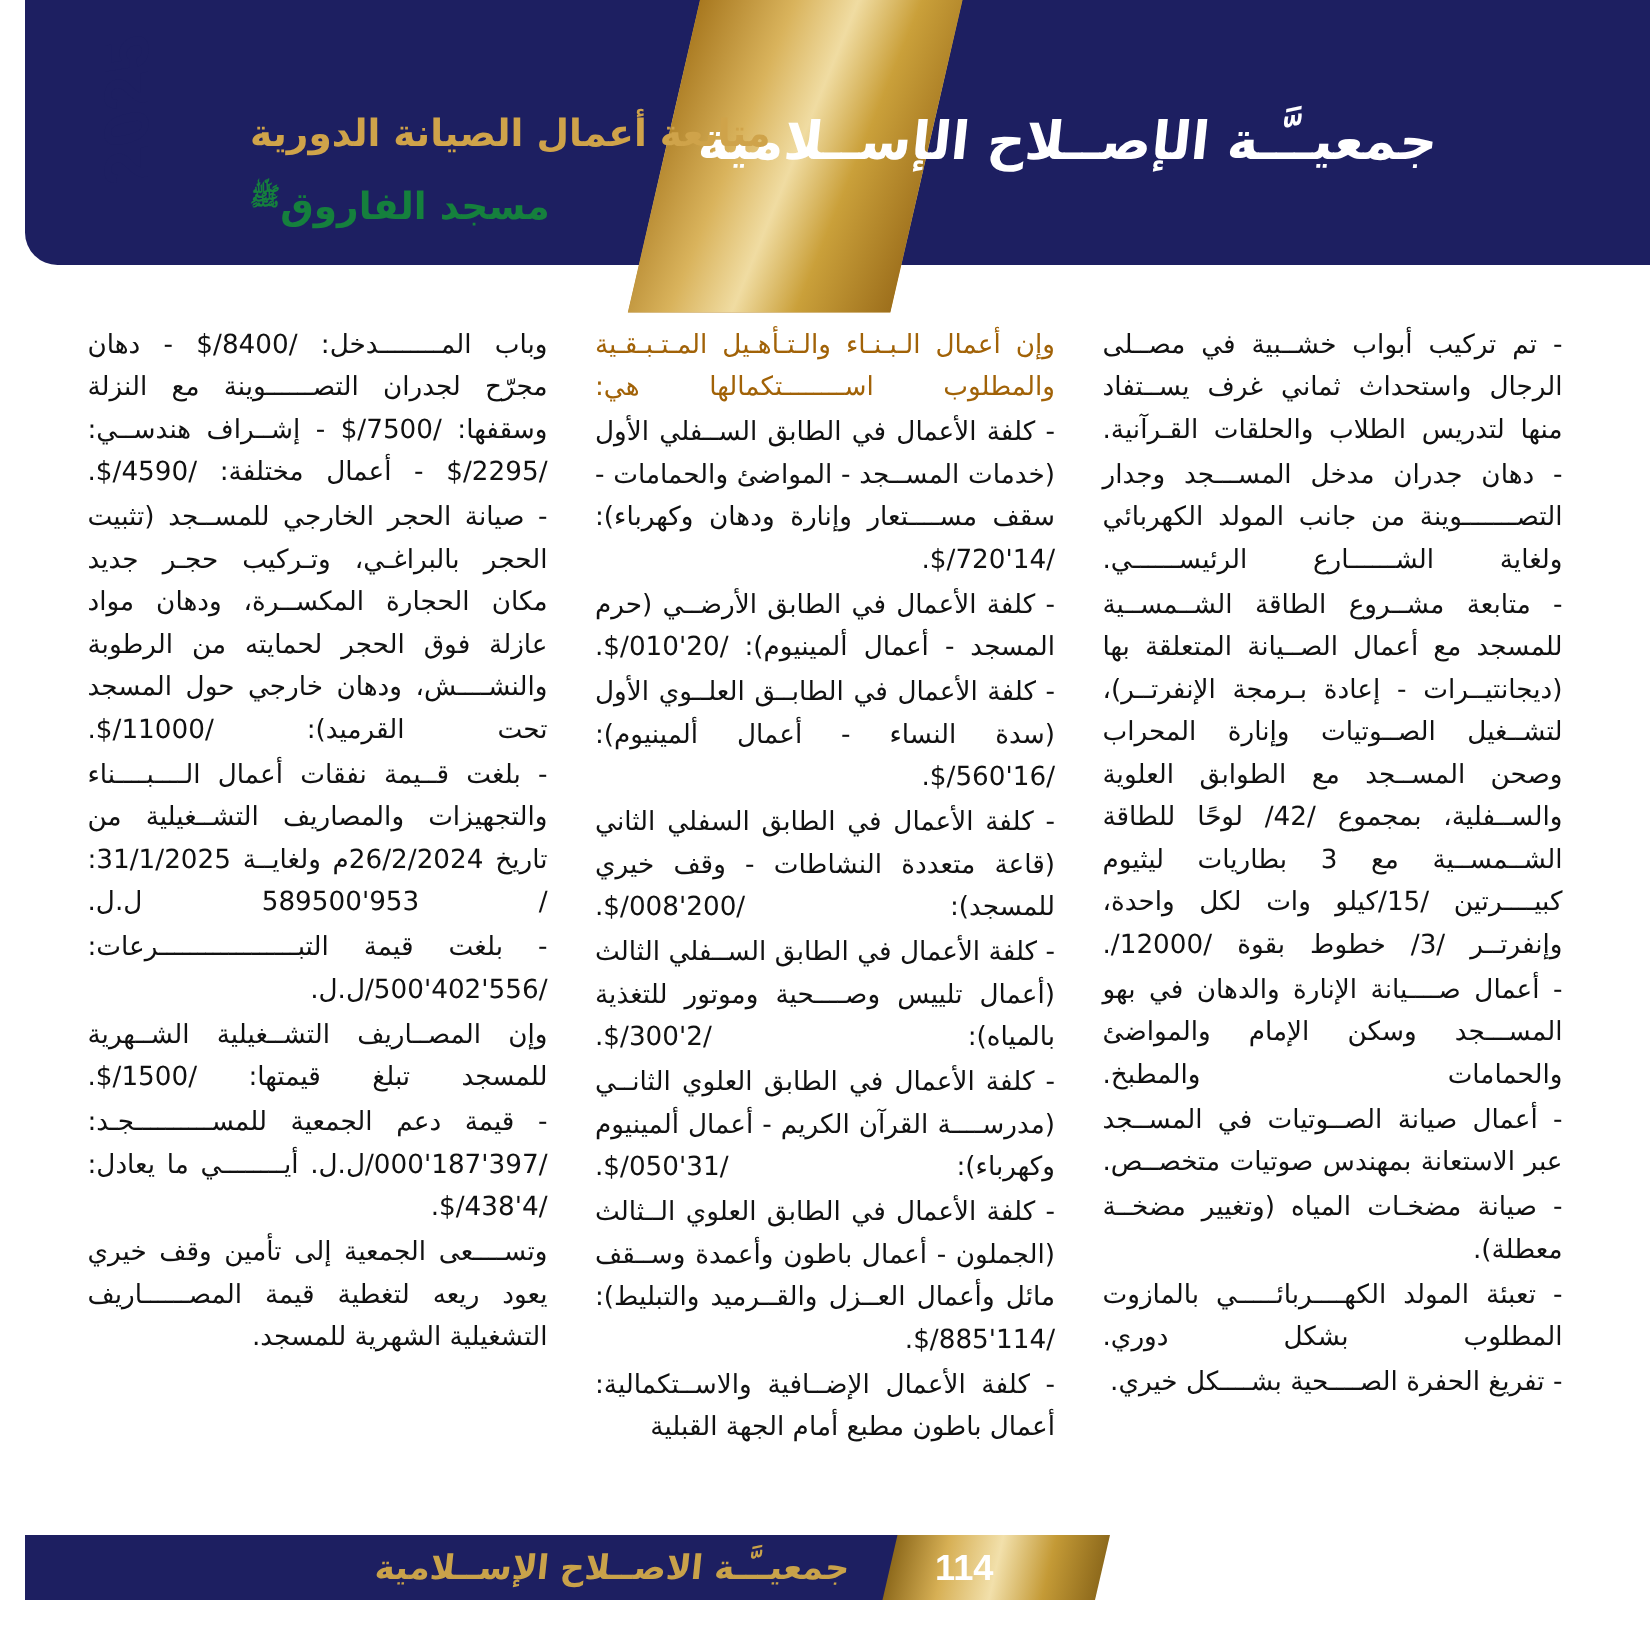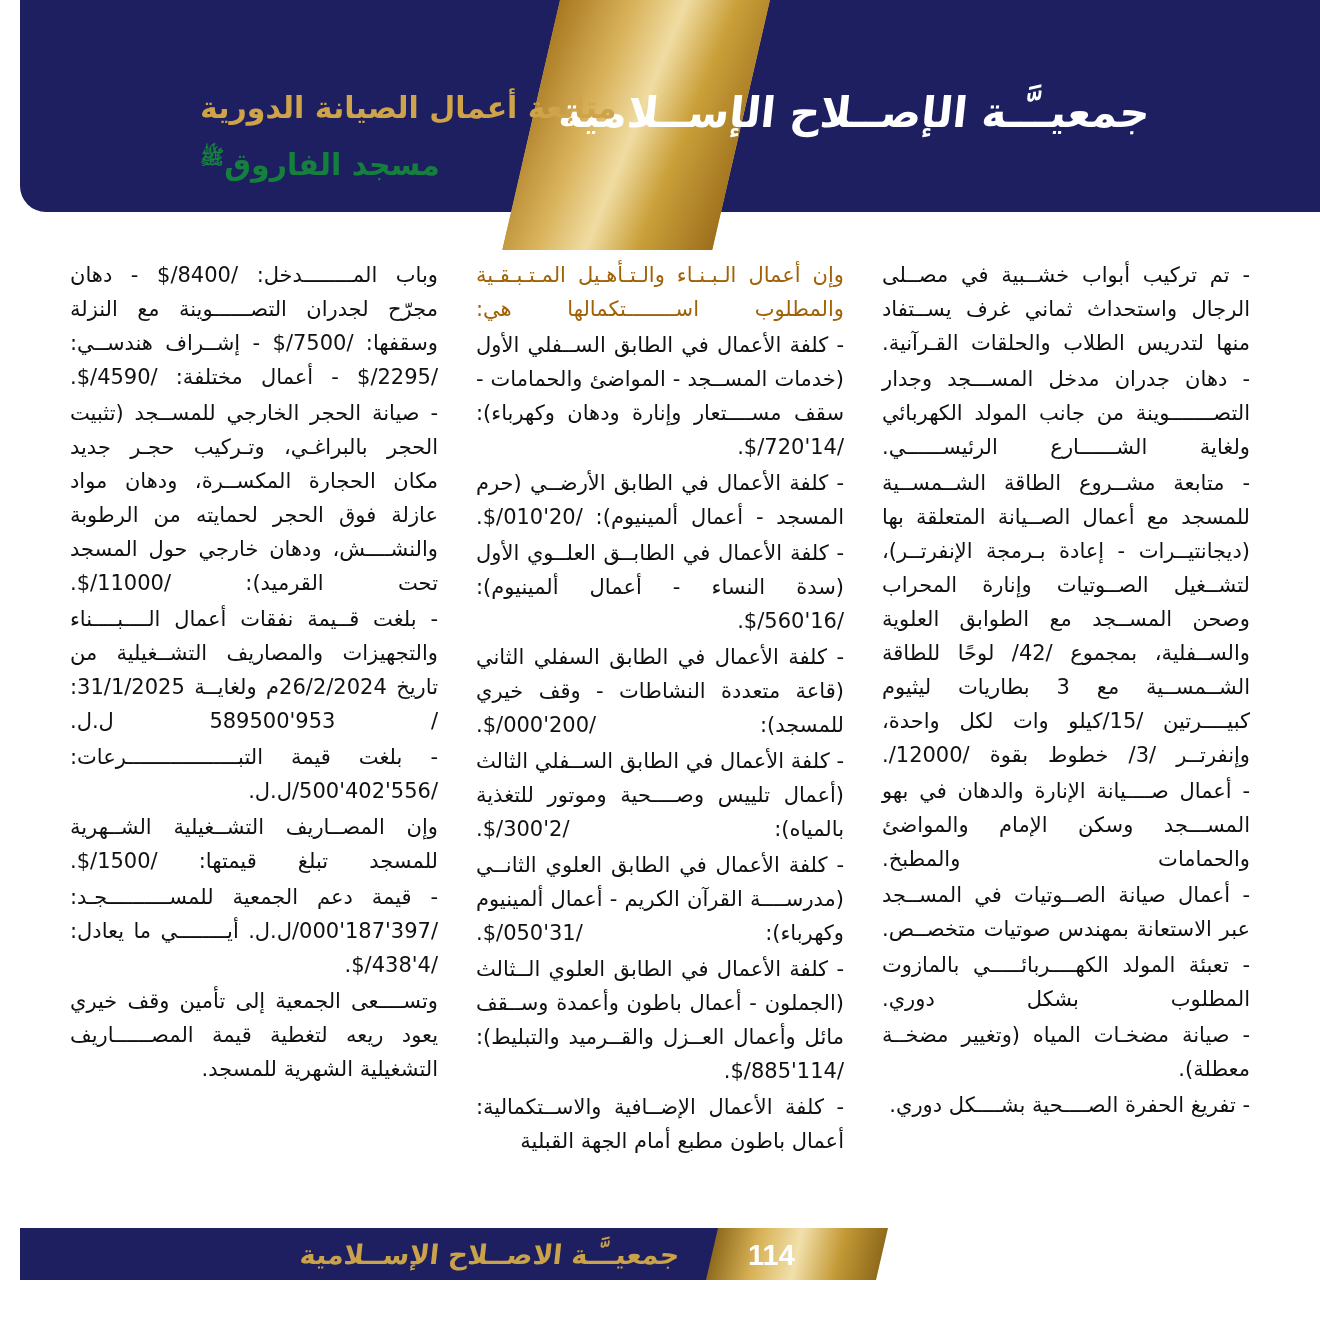--- a/index.html
+++ b/index.html
@@ -200,31 +200,31 @@
 </div>
 
 <div class="content">
 
   <div class="col">
     <p>- تم تركيب أبواب خشــبية في مصــلى الرجال واستحداث ثماني غرف يســتفاد منها لتدريس الطلاب والحلقات القـرآنية.</p>
     <p>- دهان جدران مدخل المســـجد وجدار التصـــــــوينة من جانب المولد الكهربائي ولغاية الشــــــارع الرئيســــــي.</p>
     <p>- متابعة مشــروع الطاقة الشــمســية للمسجد مع أعمال الصــيانة المتعلقة بها (ديجانتيــرات - إعادة بـرمجة الإنفرتــر)، لتشــغيل الصــوتيات وإنارة المحراب وصحن المســجد مع الطوابق العلوية والســفلية، بمجموع /42/ لوحًا للطاقة الشــمســية مع 3 بطاريات ليثيوم كبيــــرتين /15/كيلو وات لكل واحدة، وإنفرتــر /3/ خطوط بقوة /12000/.</p>
     <p>- أعمال صــــيانة الإنارة والدهان في بهو المســـجد وسكن الإمام والمواضئ والحمامات والمطبخ.</p>
     <p>- أعمال صيانة الصــوتيات في المســجد عبر الاستعانة بمهندس صوتيات متخصــص.</p>
+    <p>- صيانة مضخـات المياه (وتغيير مضخــة معطلة).</p>
     <p>- تعبئة المولد الكهــــربائـــــي بالمازوت المطلوب بشكل دوري.</p>
-    <p>- صيانة مضخـات المياه (وتغيير مضخــة معطلة).</p>
-    <p class="last-right">- تفريغ الحفرة الصــــحية بشــــكل دوري.</p>
+    <p class="last-right">- تفريغ الحفرة الصــــحية بشــــكل خيري.</p>
   </div>
 
   <div class="col">
     <p class="accent-block">وإن أعمال الـبـنـاء والـتـأهـيل المـتـبـقـية والمطلوب اســــــــتكمالها هي:</p>
     <p>- كلفة الأعمال في الطابق الســفلي الأول (خدمات المســجد - المواضئ والحمامات - سقف مســــتعار وإنارة ودهان وكهرباء): /14'720/$.</p>
     <p>- كلفة الأعمال في الطابق الأرضــي (حرم المسجد - أعمال ألمينيوم): /20'010/$.</p>
     <p>- كلفة الأعمال في الطابــق العلــوي الأول (سدة النساء - أعمال ألمينيوم): /16'560/$.</p>
-    <p>- كلفة الأعمال في الطابق السفلي الثاني (قاعة متعددة النشاطات - وقف خيري للمسجد): /200'000/$.</p>
+    <p>- كلفة الأعمال في الطابق السفلي الثاني (قاعة متعددة النشاطات - وقف خيري للمسجد): /200'008/$.</p>
     <p>- كلفة الأعمال في الطابق الســفلي الثالث (أعمال تلييس وصــــحية وموتور للتغذية بالمياه): /2'300/$.</p>
     <p>- كلفة الأعمال في الطابق العلوي الثانــي (مدرســــة القرآن الكريم - أعمال ألمينيوم وكهرباء): /31'050/$.</p>
     <p>- كلفة الأعمال في الطابق العلوي الــثالث (الجملون - أعمال باطون وأعمدة وســقف مائل وأعمال العــزل والقــرميد والتبليط): /114'885/$.</p>
     <p class="last-right">- كلفة الأعمال الإضــافية والاســتكمالية: أعمال باطون مطبع أمام الجهة القبلية</p>
   </div>
 
   <div class="col">
     <p>وباب المــــــــدخل: /8400/$ - دهان مجرّح لجدران التصــــــوينة مع النزلة وسقفها: /7500/$ - إشــراف هندســي: /2295/$ - أعمال مختلفة: /4590/$.</p>
     <p>- صيانة الحجر الخارجي للمســجد (تثبيت الحجر بالبراغـي، وتـركيب حجـر جديد مكان الحجارة المكســرة، ودهان مواد عازلة فوق الحجر لحمايته من الرطوبة والنشــــش، ودهان خارجي حول المسجد تحت القرميد): /11000/$.</p>
     <p>- بلغت قــيمة نفقات أعمال الــــبــــناء والتجهيزات والمصاريف التشــغيلية من تاريخ 26/2/2024م ولغايــة 31/1/2025: / 953'589500 ل.ل.</p>

